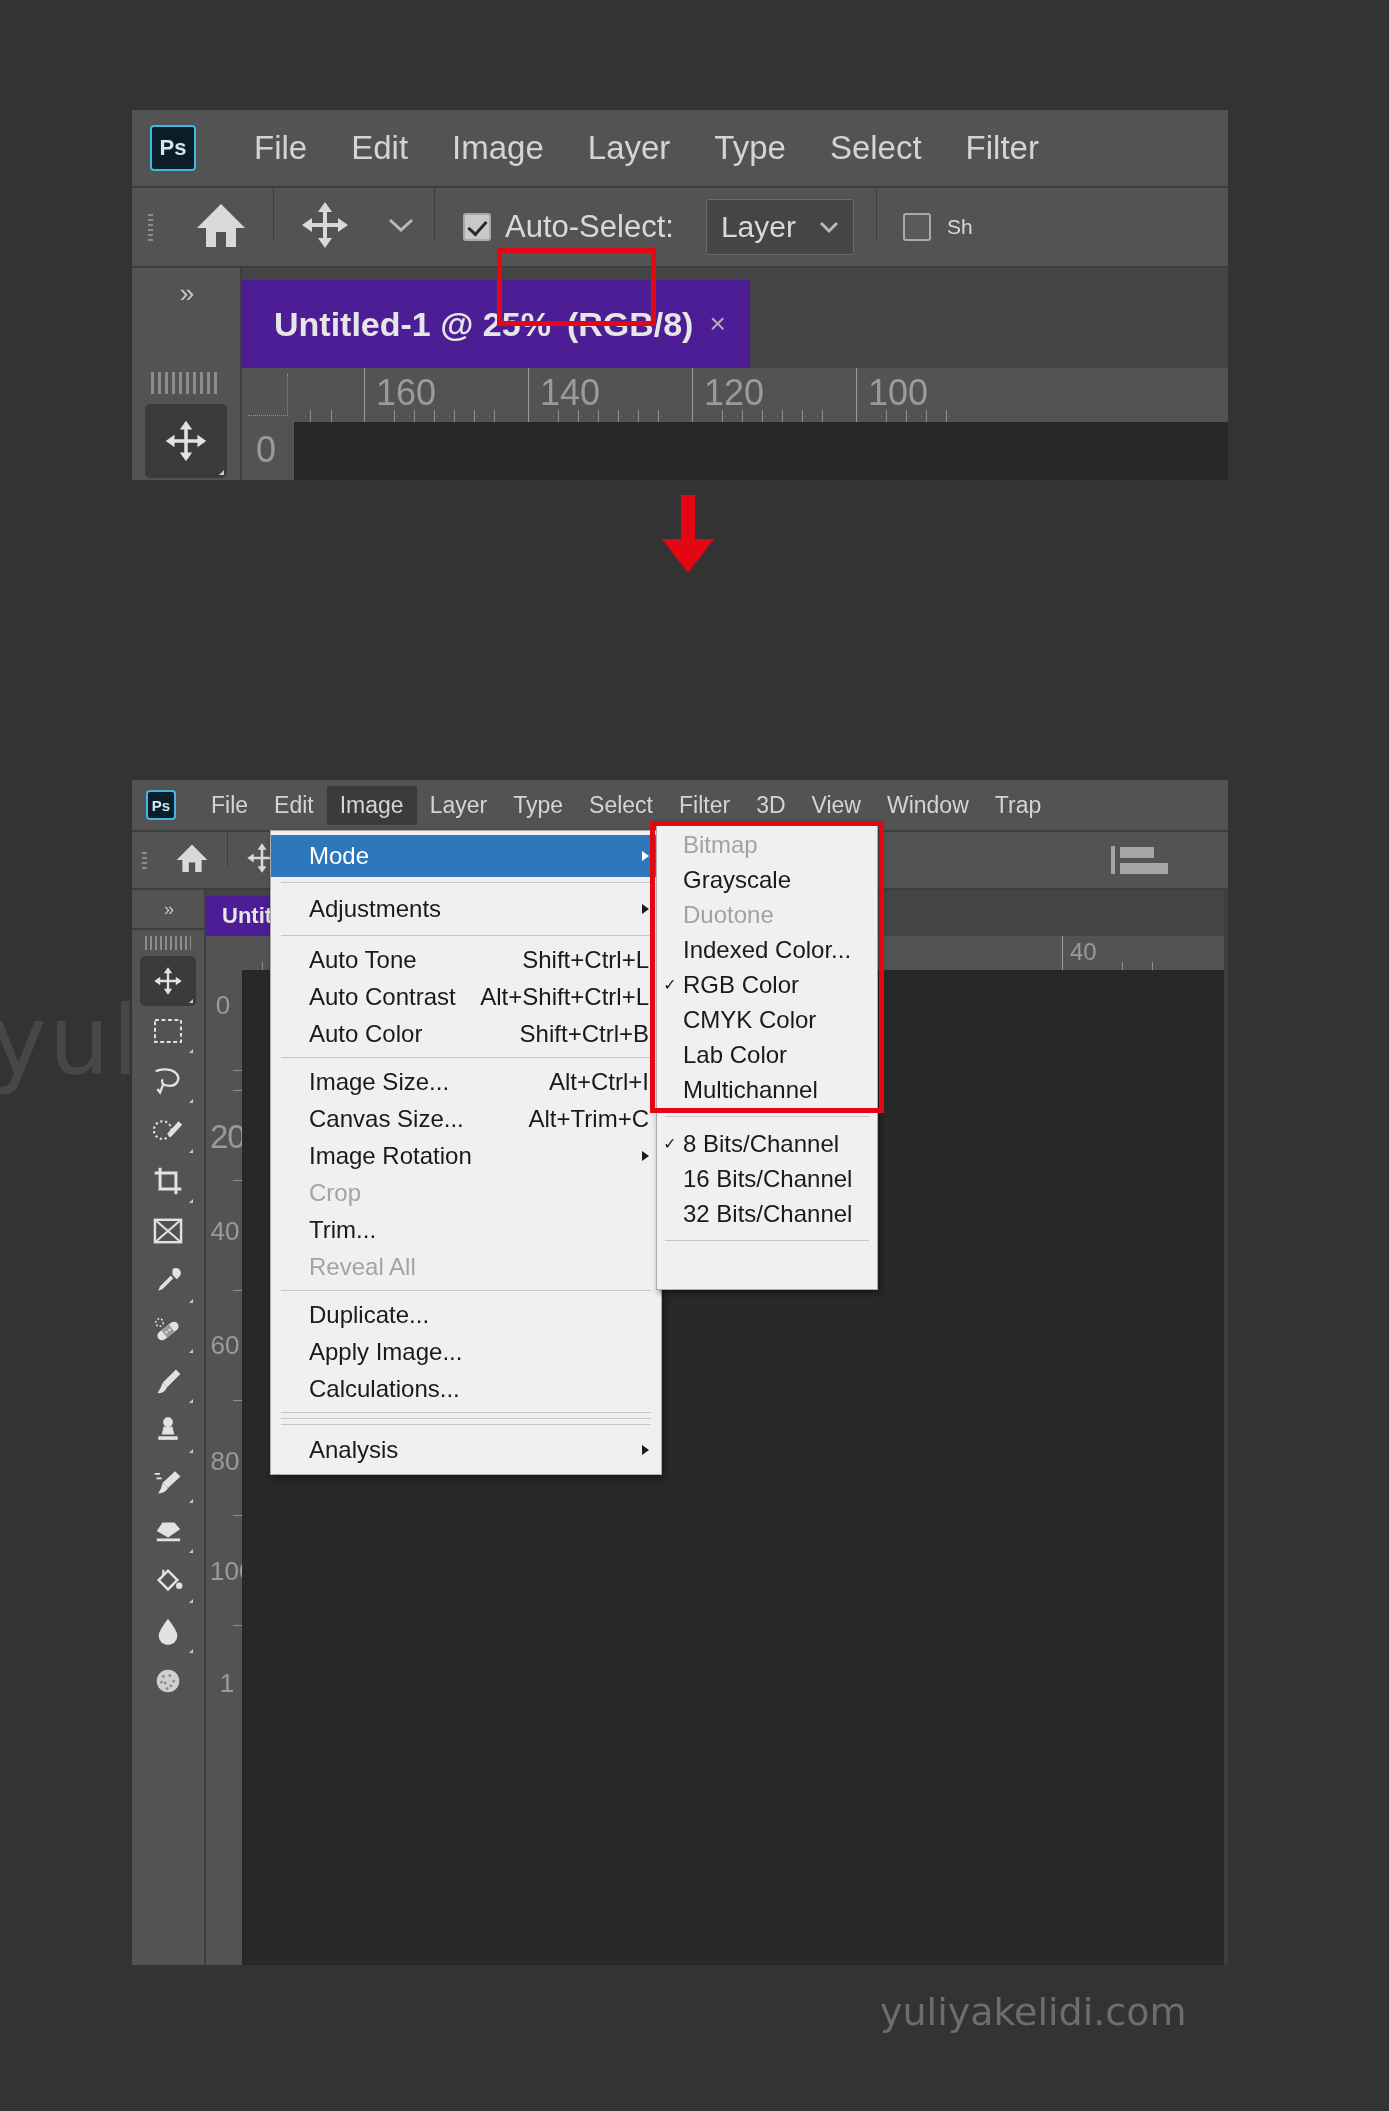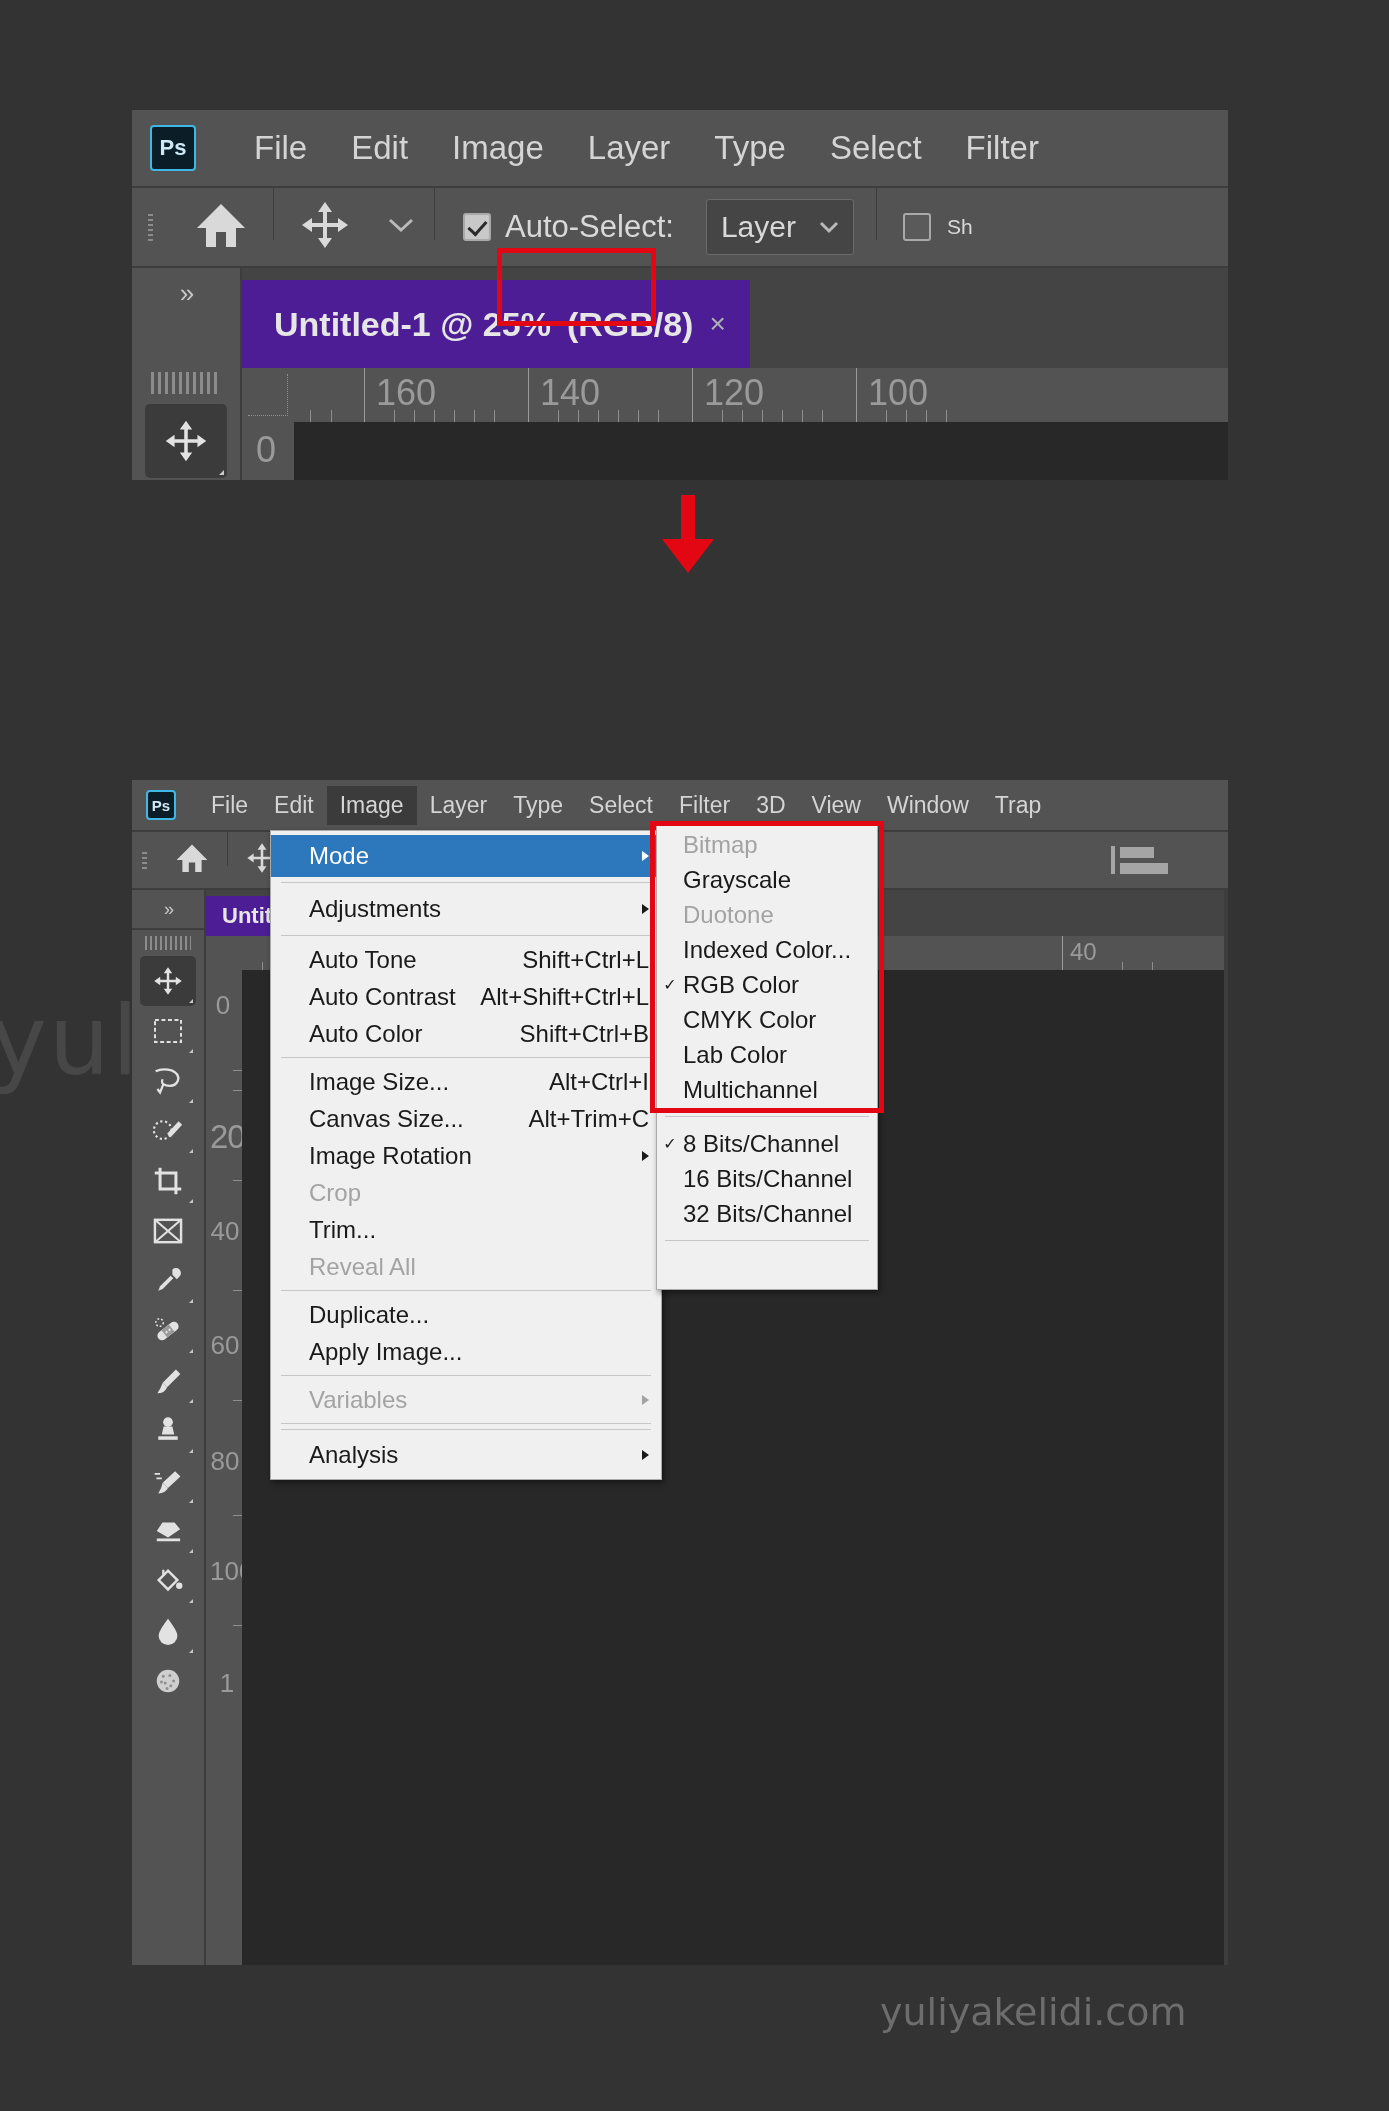--- a/index.html
+++ b/index.html
@@ -552,25 +552,24 @@
   <div class="mrow dis" style="height:37px;padding:0 12px 0 38px;">
     <span class="lab">Reveal All</span>
   </div>
   <div class="msep"></div>
   <div class="mrow" style="height:37px;padding:0 12px 0 38px;">
     <span class="lab">Duplicate...</span>
   </div>
   <div class="mrow" style="height:37px;padding:0 12px 0 38px;">
     <span class="lab">Apply Image...</span>
   </div>
+  <div class="mrow" style="height:37px;padding:0 12px 0 38px;">
+    <span class="lab">Calculations...</span>
+  </div>
   <div class="msep"></div>
-  <div class="mrow dis" style="height:37px;padding:0 12px 0 38px;">
-    <span class="lab">Variables</span>
-    <span class="arr"></span>
-  </div>
   <div class="msep"></div>
   <div class="msep"></div>
   <div class="mrow" style="height:40px;padding:0 12px 0 38px;">
     <span class="lab">Analysis</span>
     <span class="arr"></span>
   </div>
 </div>
 
 <div class="dropdown" style="left:656px; top:822px; width:222px; font-size:24px;">
   <div class="mrow dis" style="height:35px;">

